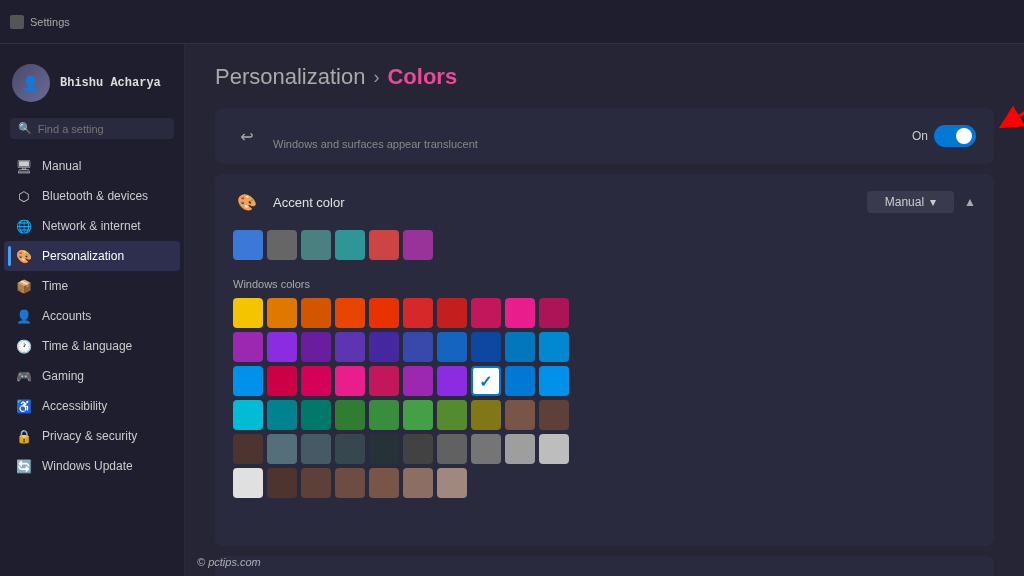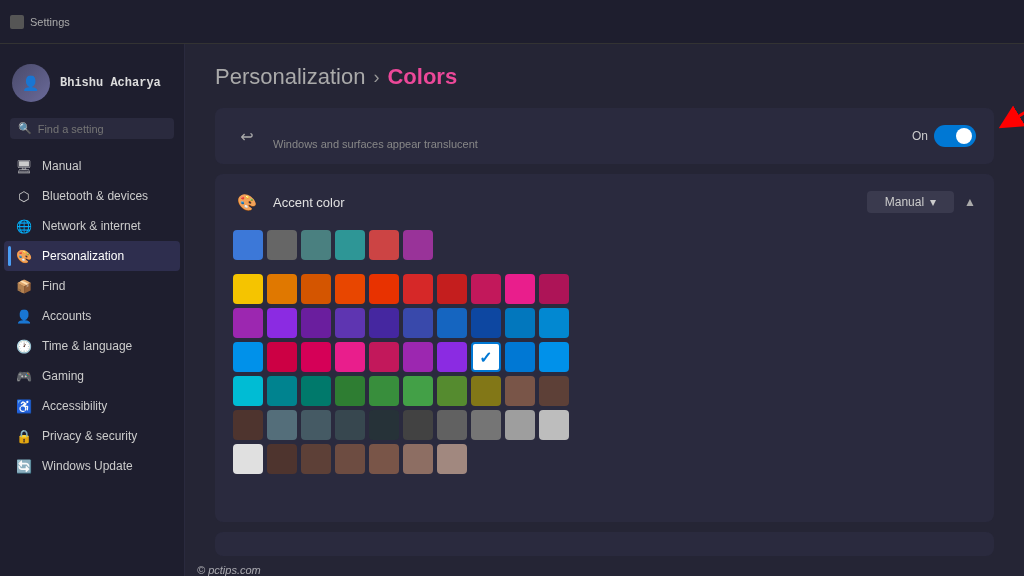--- a/index.html
+++ b/index.html
@@ -302,21 +302,21 @@
       align-items: center;
       justify-content: space-between;
       padding: 12px 18px;
       background: #2a2a3e;
       border-radius: 8px;
       margin-bottom: 10px;
     }
     
     .watermark {
       position: absolute;
-      bottom: 0;
+      bottom: 8px;
       left: 12px;
       font-size: 11px;
       color: rgba(255,255,255,0.6);
       font-style: italic;
       z-index: 50;
     }
   </style>
 </head>
 <body>
 
@@ -347,21 +347,21 @@
     <div class="nav-item">
       <span class="nav-icon">🌐</span>
       <span>Network &amp; internet</span>
     </div>
     <div class="nav-item active">
       <span class="nav-icon">🎨</span>
       <span>Personalization</span>
     </div>
     <div class="nav-item">
       <span class="nav-icon">📦</span>
-      <span>Find</span>
+      <span>Time</span>
     </div>
     <div class="nav-item">
       <span class="nav-icon">👤</span>
       <span>Accounts</span>
     </div>
     <div class="nav-item">
       <span class="nav-icon">🕐</span>
       <span>Time &amp; language</span>
     </div>
     <div class="nav-item">
@@ -439,20 +439,21 @@
             <div class="color-swatch" style="background: rgb(60, 120, 216);"></div>
             <div class="color-swatch" style="background: rgb(102, 102, 102);"></div>
             <div class="color-swatch" style="background: rgb(74, 128, 128);"></div>
             <div class="color-swatch" style="background: rgb(46, 150, 150);"></div>
             <div class="color-swatch" style="background: rgb(204, 68, 68);"></div>
             <div class="color-swatch" style="background: rgb(153, 51, 153);"></div>
           </div>
       </div>
 
       <div class="color-section">
+        <div class="color-section-label">Windows colors</div>
         <div id="windows-colors-grid" style="display:grid; grid-template-columns: repeat(10, 30px); gap:4px;">
             <div class="color-swatch" style="background: rgb(245, 196, 0);"></div>
             <div class="color-swatch" style="background: rgb(224, 120, 0);"></div>
             <div class="color-swatch" style="background: rgb(212, 85, 0);"></div>
             <div class="color-swatch" style="background: rgb(232, 70, 0);"></div>
             <div class="color-swatch" style="background: rgb(232, 50, 0);"></div>
             <div class="color-swatch" style="background: rgb(214, 40, 40);"></div>
             <div class="color-swatch" style="background: rgb(196, 30, 30);"></div>
             <div class="color-swatch" style="background: rgb(194, 24, 91);"></div>
             <div class="color-swatch" style="background: rgb(233, 30, 140);"></div>

